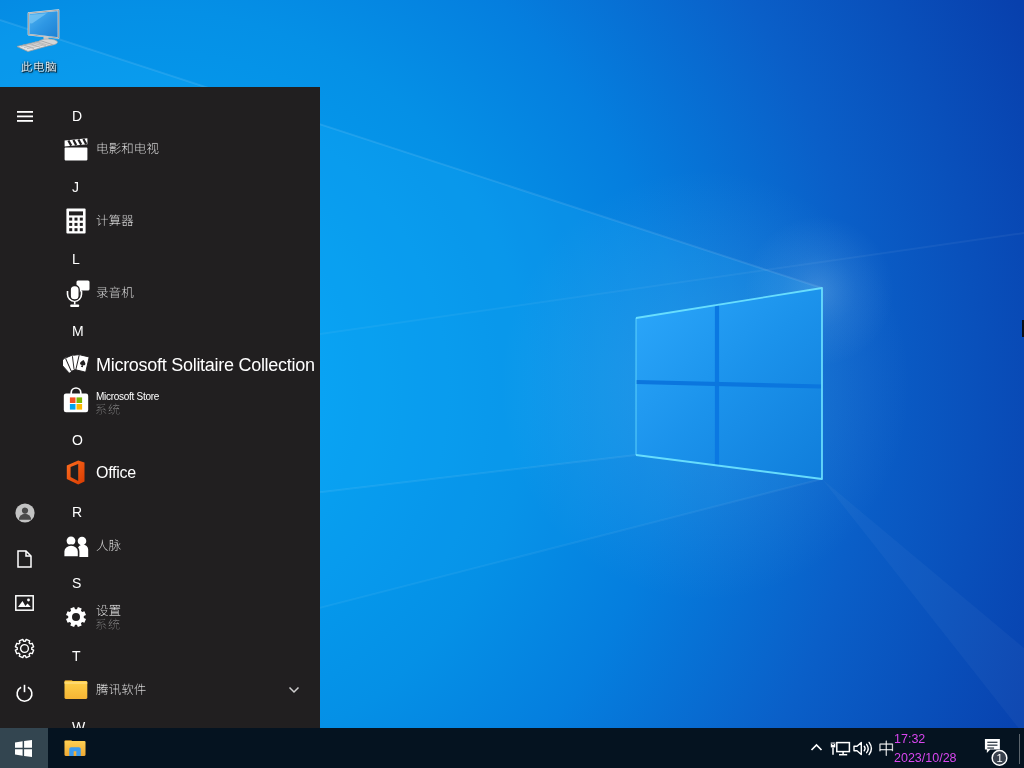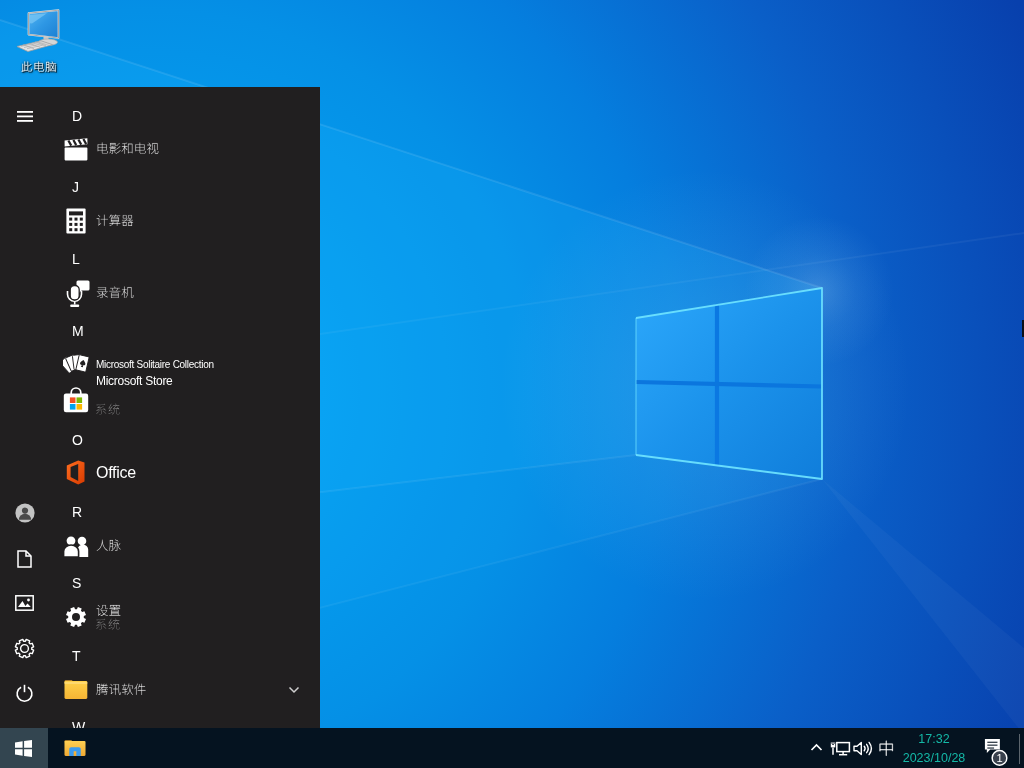--- a/index.html
+++ b/index.html
@@ -203,30 +203,30 @@
 <g fill="#fff" stroke="#211f20" stroke-width="0.9">
 <rect x="0.4" y="4.6" width="9.2" height="14.6" rx="1" transform="rotate(-42 5 11.9)"></rect>
 <rect x="5" y="2.6" width="9.2" height="14.6" rx="1" transform="rotate(-24 9.6 9.9)"></rect>
 <rect x="10.2" y="1.8" width="9.2" height="14.6" rx="1" transform="rotate(-7 14.8 9.1)"></rect>
 <rect x="14.4" y="2.6" width="10.2" height="15.6" rx="1" transform="rotate(13 19.5 10.4)"></rect>
 </g>
 <g transform="translate(19.8,10.2) rotate(13)">
 <path d="M0,-3.4 C1.5,-1.7 2.7,-0.95 2.7,0.4 a1.55,1.55 0 0 1 -2.3,1.35 l0.75,2.1 h-2.3 l0.75,-2.1 a1.55,1.55 0 0 1 -2.3,-1.35 C-2.7,-0.95 -1.5,-1.7 0,-3.4 Z" fill="#211f20"></path>
 </g>
   </svg>
-<div class="itxt" style="top:355px;font-size:10px">Microsoft Solitaire Collection</div>
+<div class="itxt" style="top:355px;font-size:18px">Microsoft Solitaire Collection</div>
 <svg class="abs" style="left:63px;top:387px" width="26" height="26" viewBox="0 0 26 26">
 <path d="M8.2,7.2 v-1.4 a4.8,4.8 0 0 1 9.6,0 v1.4" fill="none" stroke="#fff" stroke-width="1.7"></path>
 <rect x="0.8" y="6.5" width="24.4" height="18.7" rx="2.2" fill="#fff"></rect>
 <rect x="6.9" y="10.4" width="5.6" height="5.6" fill="#f05022"></rect>
 <rect x="13.5" y="10.4" width="5.6" height="5.6" fill="#7db700"></rect>
 <rect x="6.9" y="17" width="5.6" height="5.6" fill="#00a3ee"></rect>
 <rect x="13.5" y="17" width="5.6" height="5.6" fill="#fcb700"></rect>
   </svg>
-<div class="itxt" style="top:371px;font-size:12px">Microsoft Store</div>
+<div class="itxt" style="top:387px;font-size:10px">Microsoft Store</div>
 <svg class="" style="position:absolute;left:95.0px;top:402.5px;" width="25.1" height="12.2" viewBox="0 -880 2057 1000" fill="#9d9d9d">
     <path transform="translate(0,0)" d="M329 -231 357 -222Q327 -180 289 -139Q251 -98 210 -62Q169 -26 129 3Q127 0 122 -4Q117 -7 112 -11Q107 -15 102 -17Q164 -58 225 -114Q286 -171 329 -231ZM654 -222 674 -236Q719 -202 766 -161Q814 -120 856 -81Q898 -42 926 -12L905 7Q878 -22 836 -62Q793 -103 746 -145Q698 -187 654 -222ZM499 -313H529V4Q529 22 524 31Q518 40 501 45Q484 50 450 50Q416 51 361 51Q360 44 356 36Q353 27 348 20Q383 21 410 22Q437 22 455 22Q473 21 480 21Q492 20 496 16Q499 13 499 4ZM819 -812 839 -786Q776 -771 692 -758Q609 -745 514 -734Q418 -724 320 -716Q222 -708 131 -702Q130 -708 128 -716Q125 -723 122 -728Q212 -734 310 -742Q408 -751 503 -762Q598 -772 680 -784Q761 -797 819 -812ZM122 -263Q122 -267 120 -273Q118 -279 116 -285Q114 -291 111 -296Q130 -298 166 -313Q201 -328 247 -351Q272 -363 322 -391Q372 -419 437 -459Q502 -499 572 -546Q643 -593 709 -644L736 -624Q587 -514 441 -428Q295 -343 152 -280V-279Q152 -279 148 -278Q143 -277 137 -274Q131 -272 126 -269Q122 -266 122 -263ZM122 -263V-287L154 -304L830 -349Q829 -342 829 -334Q829 -326 829 -321Q671 -310 558 -302Q445 -295 370 -290Q294 -284 248 -280Q202 -276 177 -274Q152 -271 140 -268Q129 -266 122 -263ZM187 -463Q187 -467 186 -473Q184 -479 182 -486Q180 -492 178 -496Q190 -497 208 -508Q227 -520 248 -537Q260 -546 284 -566Q309 -587 340 -616Q371 -644 404 -678Q436 -711 465 -745L494 -730Q426 -656 356 -592Q286 -529 217 -482V-481Q217 -481 212 -480Q208 -478 202 -476Q196 -473 192 -470Q187 -467 187 -463ZM187 -463V-488L214 -501L543 -519Q542 -512 542 -504Q541 -495 541 -490Q426 -484 358 -480Q290 -475 256 -472Q221 -470 208 -468Q194 -466 187 -463ZM686 -448 711 -460Q751 -427 792 -388Q833 -348 868 -310Q902 -273 923 -244L898 -229Q877 -259 842 -298Q807 -336 766 -376Q725 -415 686 -448Z"></path>
     <path transform="translate(1057,0)" d="M752 -558 777 -571Q804 -536 834 -496Q863 -456 889 -419Q915 -382 931 -355L905 -338Q889 -365 864 -403Q838 -441 809 -482Q780 -523 752 -558ZM418 -671H939V-642H418ZM716 -359H745V-9Q745 7 751 12Q757 16 779 16Q786 16 807 16Q828 16 850 16Q873 16 881 16Q895 16 902 8Q909 -1 912 -28Q915 -55 916 -112Q921 -107 929 -104Q937 -100 944 -98Q943 -41 938 -10Q933 22 920 34Q908 46 884 46Q880 46 865 46Q850 46 831 46Q812 46 797 46Q782 46 778 46Q754 46 740 42Q727 38 722 26Q716 14 716 -9ZM528 -357H558Q555 -268 544 -200Q534 -133 510 -84Q487 -35 444 0Q402 34 334 58Q332 54 329 50Q326 46 322 42Q319 38 315 36Q380 14 421 -18Q462 -51 484 -98Q507 -144 516 -208Q526 -272 528 -357ZM417 -367V-392L444 -406L868 -441Q868 -435 869 -428Q870 -420 871 -415Q751 -404 672 -397Q593 -390 544 -385Q496 -380 470 -377Q445 -374 434 -372Q423 -370 417 -367ZM609 -822 635 -831Q655 -798 675 -758Q695 -719 705 -693L677 -680Q667 -708 648 -748Q628 -788 609 -822ZM417 -367Q416 -372 413 -378Q410 -384 407 -390Q404 -396 401 -399Q413 -402 428 -408Q443 -413 455 -425Q466 -436 488 -465Q511 -494 538 -530Q565 -566 588 -600Q612 -633 625 -652H663Q647 -627 622 -592Q596 -556 568 -518Q539 -480 513 -446Q487 -413 469 -392Q469 -392 464 -390Q458 -389 450 -386Q443 -384 436 -381Q428 -378 422 -374Q417 -371 417 -367ZM65 -195Q64 -199 62 -206Q60 -212 58 -218Q56 -225 54 -229Q67 -231 86 -250Q104 -269 128 -297Q140 -311 166 -342Q191 -374 223 -418Q255 -461 288 -512Q322 -563 350 -614L380 -599Q314 -491 241 -391Q168 -291 94 -217V-216Q94 -216 90 -214Q85 -212 80 -209Q74 -206 70 -202Q65 -199 65 -195ZM65 -195V-223L88 -239L361 -292Q361 -286 362 -278Q363 -271 364 -266Q268 -246 210 -234Q153 -221 124 -214Q95 -207 83 -203Q71 -199 65 -195ZM59 -432Q58 -436 56 -442Q54 -449 52 -456Q50 -463 47 -467Q59 -469 74 -486Q89 -504 106 -531Q116 -544 135 -574Q154 -604 178 -646Q201 -687 226 -734Q250 -781 269 -828L300 -814Q269 -748 234 -684Q199 -619 162 -560Q125 -502 87 -455V-454Q87 -454 83 -452Q79 -450 73 -446Q67 -443 63 -440Q59 -436 59 -432ZM59 -432V-460L82 -474L289 -500Q288 -494 288 -486Q288 -478 289 -473Q217 -462 174 -455Q130 -448 107 -444Q84 -440 74 -438Q64 -435 59 -432ZM49 -38Q89 -47 139 -58Q189 -70 246 -84Q302 -97 361 -111L363 -82Q280 -63 199 -44Q118 -24 56 -8Z"></path>
   </svg>
 <svg class="abs" style="left:66px;top:460px" width="20" height="25" viewBox="0 0 20 25">
 <defs>
       <linearGradient id="of" x1="0" y1="0" x2="1" y2="1">
 <stop offset="0" stop-color="#ff6d1f"></stop>
         <stop offset="1" stop-color="#d83b01"></stop>
       </linearGradient>
@@ -314,21 +314,21 @@
 <svg class="abs" style="left:853px;top:12.5px" width="20" height="15" viewBox="0 0 20 15">
 <path d="M1,5.2 h3 L8.3,1.4 v12.2 L4,9.8 H1 Z" fill="none" stroke="#fff" stroke-width="1.4" stroke-linejoin="round"></path>
 <path d="M11.2,5.3 q1.8,2.2 0,4.4" fill="none" stroke="#fff" stroke-width="1.4" stroke-linecap="round"></path>
 <path d="M13.6,3.3 q3.2,4.2 0,8.4" fill="none" stroke="#fff" stroke-width="1.4" stroke-linecap="round"></path>
 <path d="M16.1,1.4 q4.6,6.1 0,12.2" fill="none" stroke="#fff" stroke-width="1.4" stroke-linecap="round"></path>
 </svg>
 </div>
 <svg class="" style="position:absolute;left:877.8px;top:739.5px;" width="16.5" height="16.5" viewBox="0 -880 1000 1000" fill="#fff" stroke="#fff" stroke-width="28">
     <path transform="translate(0,0)" d="M105 -647H890V-208H861V-618H134V-203H105ZM122 -301H881V-272H122ZM482 -831H512V68H482Z"></path>
   </svg>
-<div class="abs" style="left:894px;top:729.8px;width:80px;text-align:center;color:#14b8a6;font-size:12.5px;line-height:18.8px">17:32<br>2023/10/28</div>
+<div class="abs" style="left:894px;top:729.8px;width:80px;color:#d946ef;font-size:12.5px;line-height:18.8px">17:32<br>2023/10/28</div>
 <svg class="abs" style="left:983px;top:737.5px" width="27" height="28" viewBox="0 0 27 29">
 <path d="M1.5,1 h15.5 v11 h-10 l-3.5,3.5 v-3.5 h-2 z" fill="#fff"></path>
 <g stroke="#051320" stroke-width="1.1">
 <line x1="4" y1="4.4" x2="14.5" y2="4.4"></line>
       <line x1="4" y1="7.4" x2="14.5" y2="7.4"></line>
       <line x1="4" y1="10.4" x2="11" y2="10.4"></line>
 </g>
 <circle cx="16.6" cy="20.6" r="7.6" fill="#39414d" stroke="#fff" stroke-width="1.5"></circle>
 <text x="16.6" y="24.7" text-anchor="middle" font-size="11.5" fill="#fff" font-family="Liberation Sans">1</text>
 </svg>

